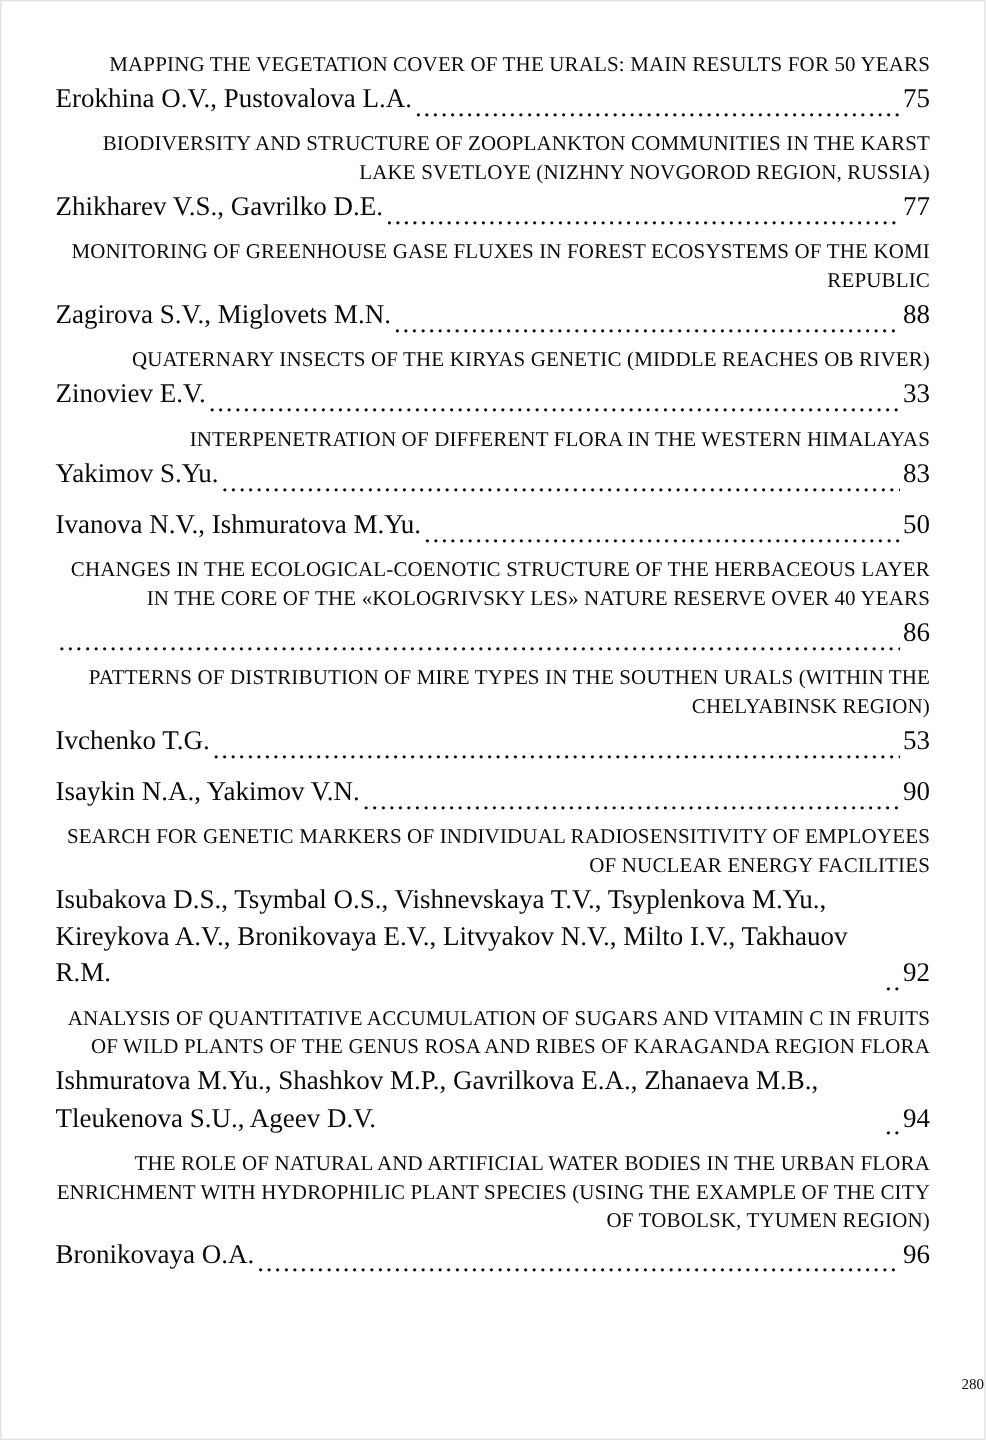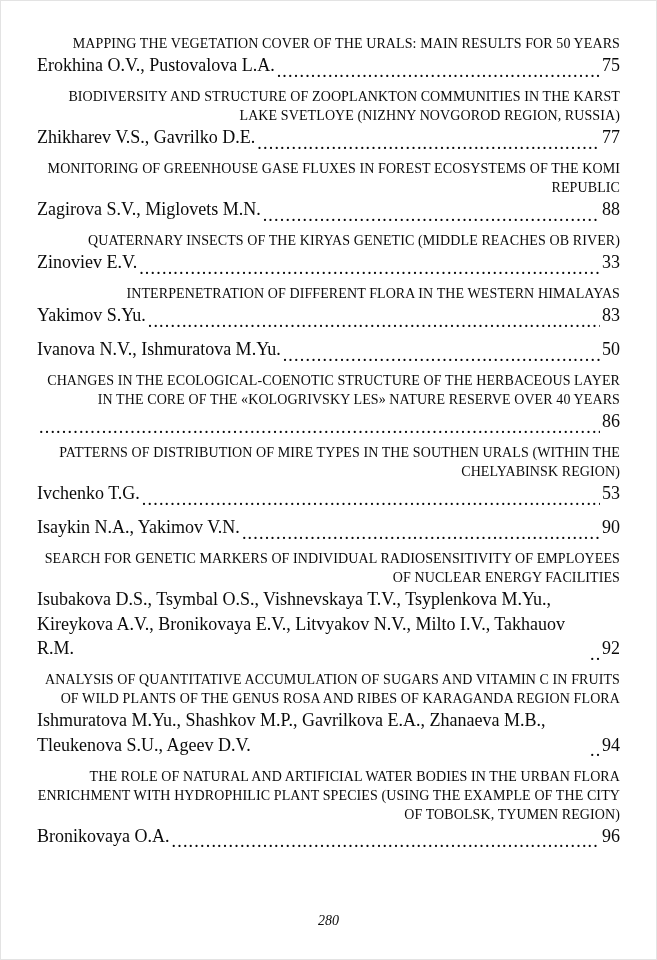--- a/index.html
+++ b/index.html
@@ -40,23 +40,22 @@
     letter-spacing: 1.2px;
     padding: 0 2px;
     height: 19px;
   }
   .pg { flex: 0 0 auto; align-self: flex-end; padding-left: 2px; }
   .ital { }
   .page-footer {
     position: absolute;
     left: 0; bottom: 30px;
     width: 100%;
-    text-align: center;
-    font-size: 14px;
-    font-style: italic;
+    text-align: right;
+    font-size: 10px;
   }
 </style>
 </head>
 <body>
 
 <div class="page">
   <main class="toc">
       <section class="entry">
         <div class="title"><span>MAPPING THE VEGETATION COVER OF THE URALS: MAIN RESULTS FOR 50 YEARS</span></div>
         <div class="author-line">

